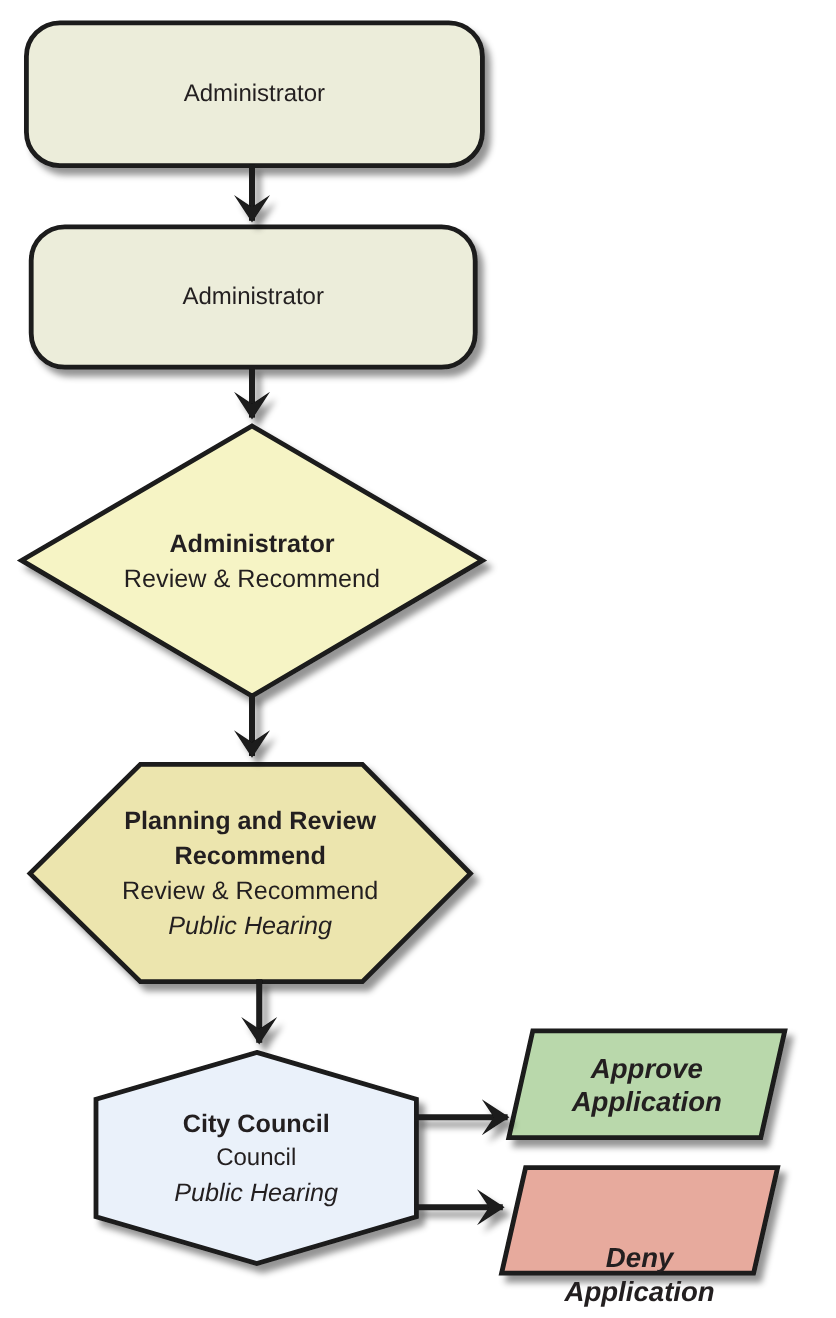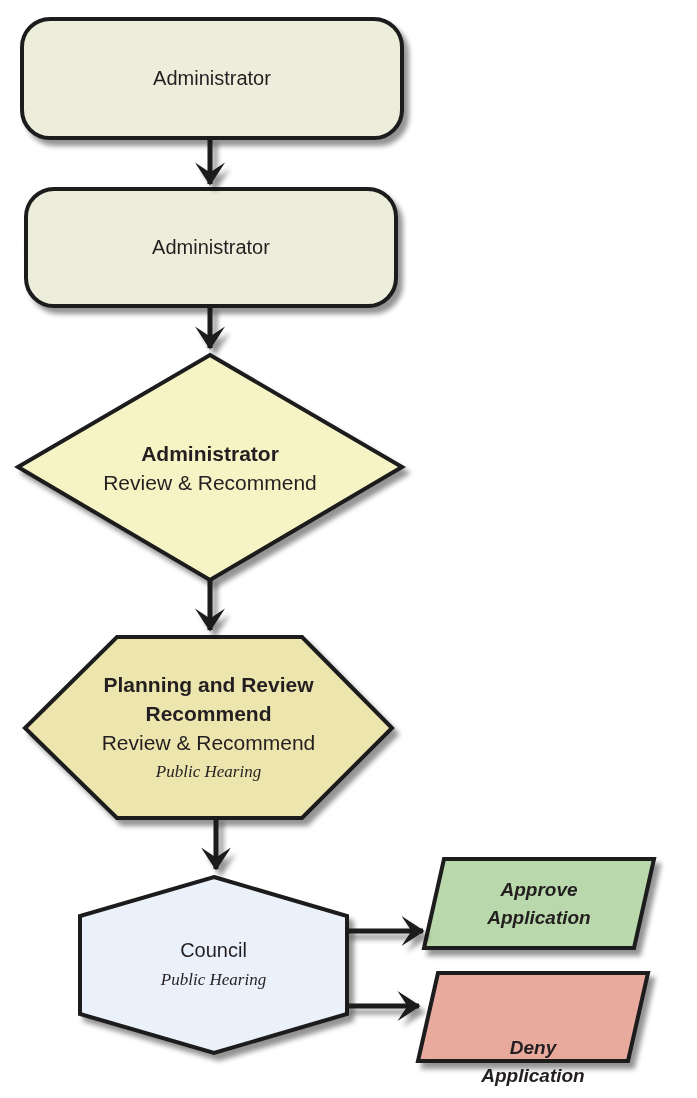--- a/index.html
+++ b/index.html
@@ -16,22 +16,22 @@
     display:flex;flex-direction:column;
     align-items:center;justify-content:center;
     text-align:center;
     color:#231f20;
     line-height:29px;
     pointer-events:none;
   }
   .t20{font-size:20px;}
   .t21{font-size:21px;}
   .b{font-weight:bold;}
-  .it{font-style:italic;font-size:17px;font-family:Liberation Serif, serif;}
-  .pit{font-style:italic;font-weight:600;font-size:19px;line-height:28px;}
+  .it{font-style:italic;font-size:21px;}
+  .pit{font-style:italic;font-weight:600;font-size:23px;line-height:28px;}
 </style>
 </head>
 <body>
 
 <div class="canvas">
 
   <svg width="697" height="1098" viewBox="0 0 697 1098">
     <defs>
       <filter id="ds" filterUnits="userSpaceOnUse" x="-30" y="-30" width="780" height="1180">
         <feDropShadow dx="5" dy="6" stdDeviation="2.5" flood-color="#000000" flood-opacity="0.42"></feDropShadow>
@@ -82,20 +82,21 @@
   </div>
 
   <div class="label" style="left:25px;top:637px;width:367px;height:181px">
     <span class="t21 b">Planning and Review</span>
     <span class="t21 b">Recommend</span>
     <span class="t21">Review &amp; Recommend</span>
     <span class="it">Public Hearing</span>
   </div>
 
   <div class="label" style="left:80px;top:877px;width:267px;height:176px">
+    <span class="t21 b">City Council</span>
     <span class="t20">Council</span>
     <span class="it">Public Hearing</span>
   </div>
 
   <div class="label" style="left:434px;top:859px;width:210px;height:89px">
     <span class="pit">Approve</span>
     <span class="pit">Application</span>
   </div>
 
   <div class="label" style="left:428px;top:1018px;width:210px;height:88px">

